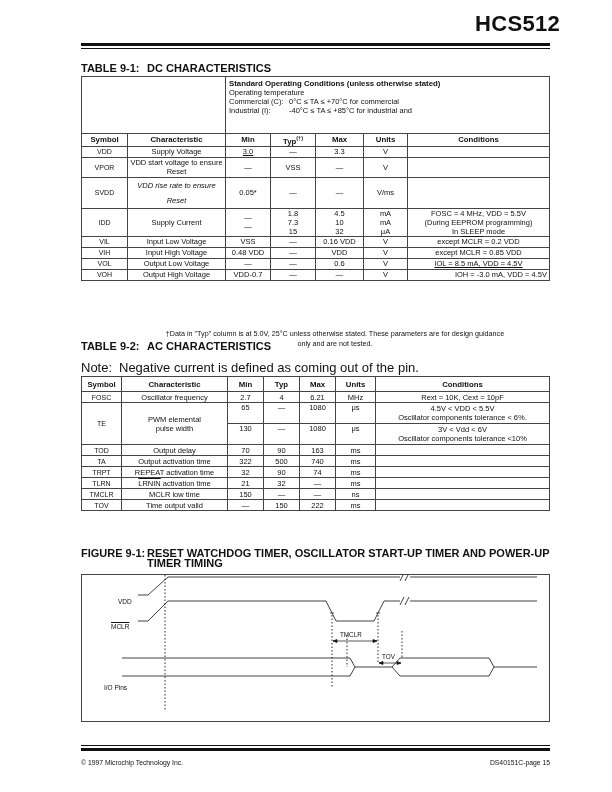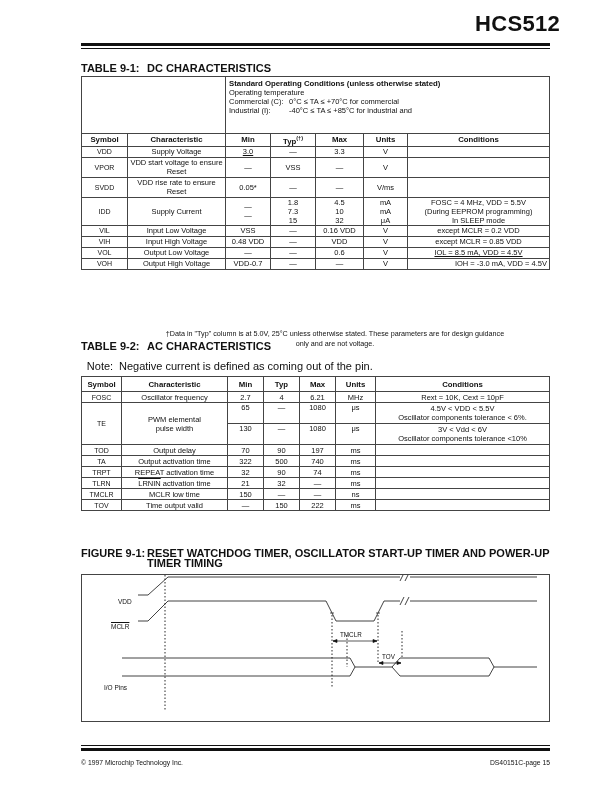--- a/index.html
+++ b/index.html
@@ -13,21 +13,21 @@
   .caption .num { display: inline-block; width: 66px; }
   table { border-collapse: collapse; position: absolute; font-size: 7.5px; }
   td, th { border: 1px solid #444; padding: 0 2px; text-align: center; vertical-align: middle; line-height: 9px; }
   th { font-weight: bold; font-size: 7.8px; height: 11px; }
   .ovl { text-decoration: overline; }
   .sym { font-size: 7px; }
   .std-head { text-align: left; vertical-align: top; padding: 2px 3px; line-height: 9px; }
   .std-head b { font-size: 7.8px; }
   .std-head .lbl { display: inline-block; width: 60px; }
   .notes { font-size: 7.2px; text-align: center; line-height: 10px; }
-  .note-line { font-size: 11px; text-align: center; }
+  .note-line { font-size: 13px; }
   .fig-box { left: 81px; top: 574px; width: 469px; height: 148px; border: 1px solid #444; box-sizing: border-box; }
   .footer { font-size: 6.8px; }
   .watermark { left: 250px; top: 372px; font-size: 22px; color: #e8e8e8; letter-spacing: 10px; z-index: -1; }
 </style>
 </head>
 <body>
 
 <div class="abs part">HCS512</div>
 <div class="abs rule-thick" style="top:43px;"></div>
 <div class="abs rule-thin" style="top:48px;"></div>
@@ -80,21 +80,21 @@
         <td class="sym" style="white-space: pre-line;">VPOR</td>
         <td style="white-space: pre-line; line-height: 9px;">VDD start voltage to ensure Reset</td>
         <td style="white-space: pre-line;">—</td>
         <td style="white-space: pre-line;">VSS</td>
         <td style="white-space: pre-line;">—</td>
         <td style="white-space: pre-line;">V</td>
         <td style="white-space: pre-line;"></td>
       </tr>
       <tr style="height: 20px;">
         <td class="sym" style="white-space: pre-line;">SVDD</td>
-        <td style="white-space: pre-line; line-height: 9px;">VDD rise rate to ensure Reset</td>
+        <td style="white-space: pre-line; line-height: 15px; font-style: italic;">VDD rise rate to ensure Reset</td>
         <td style="white-space: pre-line;">0.05*</td>
         <td style="white-space: pre-line;">—</td>
         <td style="white-space: pre-line;">—</td>
         <td style="white-space: pre-line;">V/ms</td>
         <td style="white-space: pre-line;"></td>
       </tr>
       <tr style="height: 28px;">
         <td class="sym" style="white-space: pre-line;">IDD</td>
         <td style="white-space: pre-line;">Supply Current</td>
         <td style="white-space: pre-line;">—
@@ -147,21 +147,21 @@
         <td style="white-space: pre-line;">—</td>
         <td style="white-space: pre-line;">—</td>
         <td style="white-space: pre-line;">V</td>
         <td style="white-space: pre-line; text-align: right;">IOH = -3.0 mA, VDD = 4.5V</td>
       </tr>
     </tbody>
 </table>
 
 <div class="abs notes" style="left:120px; top:329px; width:430px;">
   <div>†Data in "Typ" column is at 5.0V, 25°C unless otherwise stated. These parameters are for design guidance</div>
-  <div>only and are not voltage.</div>
+  <div>only and are not tested.</div>
 </div>
 <div class="abs note-line" style="left:81px; top:360px;">
   <span style="display:inline-block;width:38px;">Note:</span><span>Negative current is defined as coming out of the pin.</span>
 </div>
 
 <div class="abs watermark">维库电子市场网</div>
 
 <div class="abs caption" style="left:81px; top:359px; top:360px; margin-top:0;"></div>
 
 <div class="abs caption" style="left:81px; top:340px;" id="t2cap">
@@ -215,21 +215,21 @@
         <td style="vertical-align: top;">1080</td>
         <td style="vertical-align: top;">μs</td>
         <td style="white-space: pre-line;">3V &lt; Vdd &lt; 6V
 Oscillator components tolerance &lt;10%</td>
       </tr>
       <tr style="height: 11px;">
         <td class="sym">TOD</td>
         <td>Output delay</td>
         <td>70</td>
         <td>90</td>
-        <td>197</td>
+        <td>163</td>
         <td>ms</td>
         <td style="white-space: pre-line;"></td>
       </tr>
       <tr style="height: 11px;">
         <td class="sym">TA</td>
         <td>Output activation time</td>
         <td>322</td>
         <td>500</td>
         <td>740</td>
         <td>ms</td>

